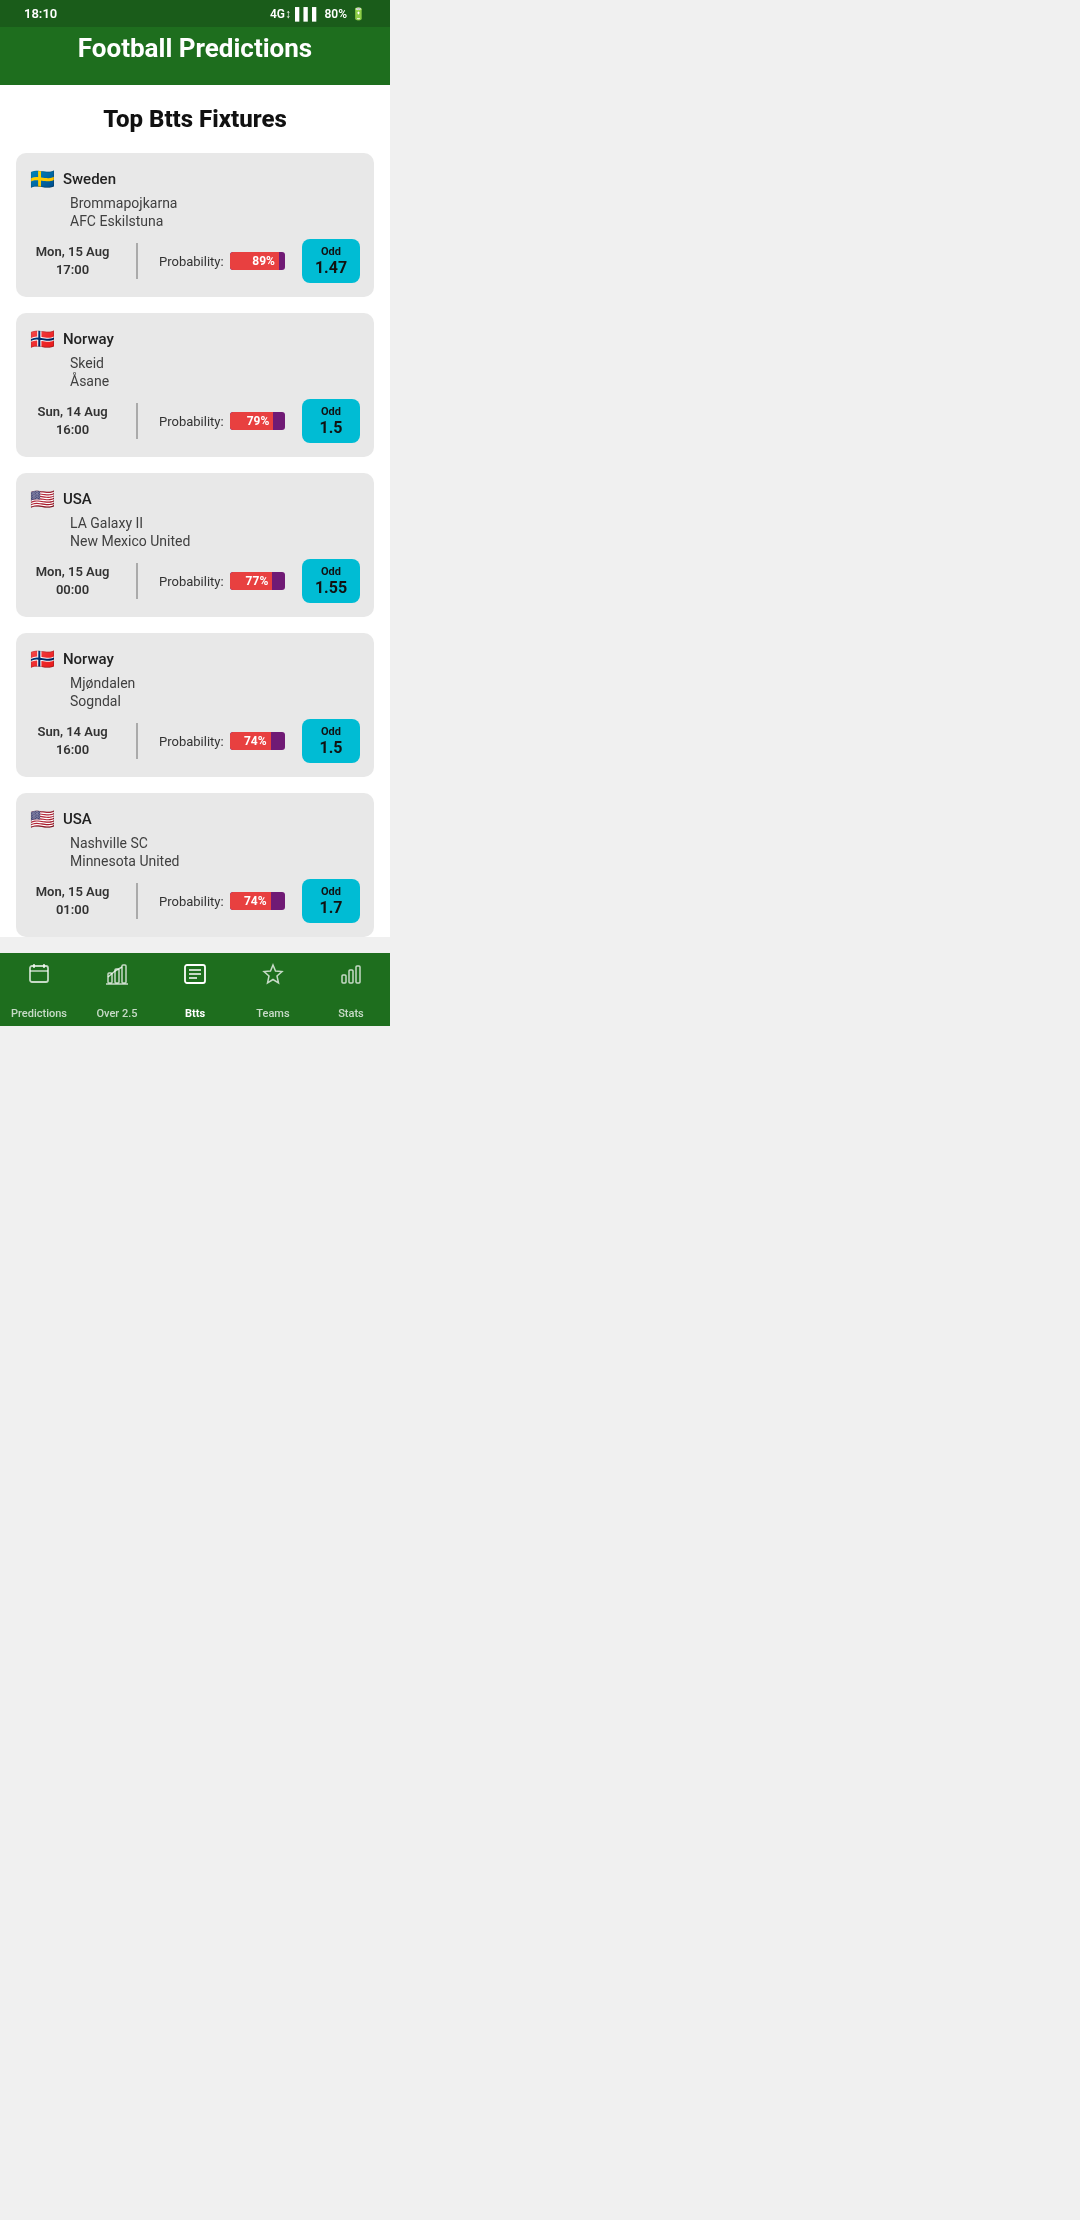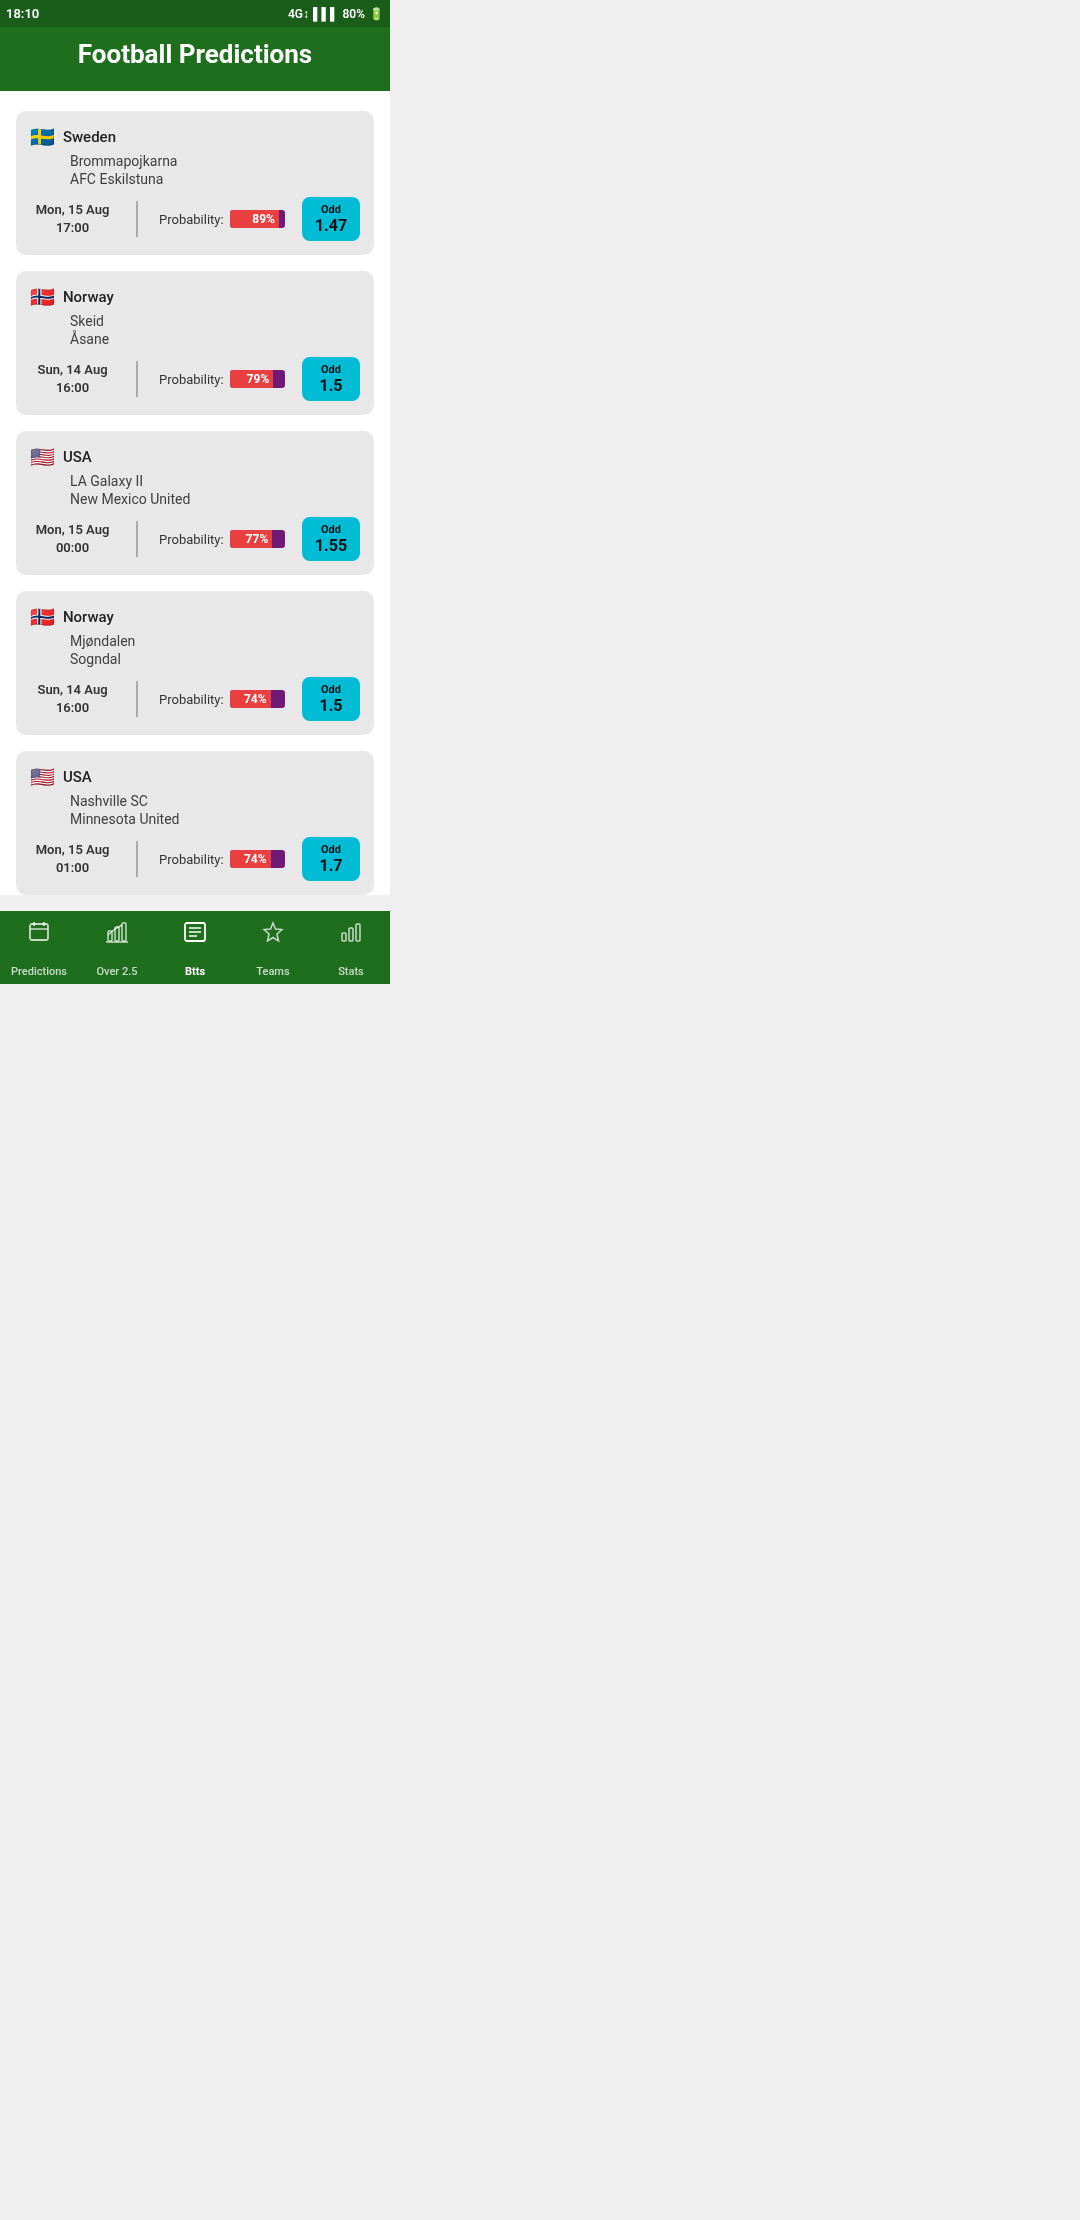--- a/index.html
+++ b/index.html
@@ -13,35 +13,35 @@
       position: relative;
     }
 
     
     .status-bar {
       background: #1a5c1a;
       color: white;
       display: flex;
       justify-content: space-between;
       align-items: center;
-      padding: 6px 6px;
+      padding: 6px 24px;
       font-size: 13px;
       font-weight: 600;
     }
     .status-right {
       display: flex;
       align-items: center;
       gap: 4px;
       font-size: 12px;
     }
 
     
     .header {
       background: #1e6e1e;
-      padding: 12px 20px 22px;
+      padding: 6px 20px 22px;
       text-align: center;
     }
     .header h1 {
       color: white;
       font-size: 26px;
       font-weight: 700;
     }
 
     
     .content {
@@ -199,20 +199,21 @@
     <span>80%</span>
     <span>🔋</span>
   </div>
 </div>
 
 <div class="header">
   <h1>Football Predictions</h1>
 </div>
 
 <div class="content">
+  <h2 class="section-title">Top Btts Fixtures</h2>
 
   <div id="fixtures-container">
       <div class="fixture-card">
     <div class="fixture-country-row">
       <span class="flag">🇸🇪</span>
       <span class="country-name">Sweden</span>
     </div>
     <div class="team-name">Brommapojkarna</div>
     <div class="team-name">AFC Eskilstuna</div>
     <div class="fixture-bottom">

